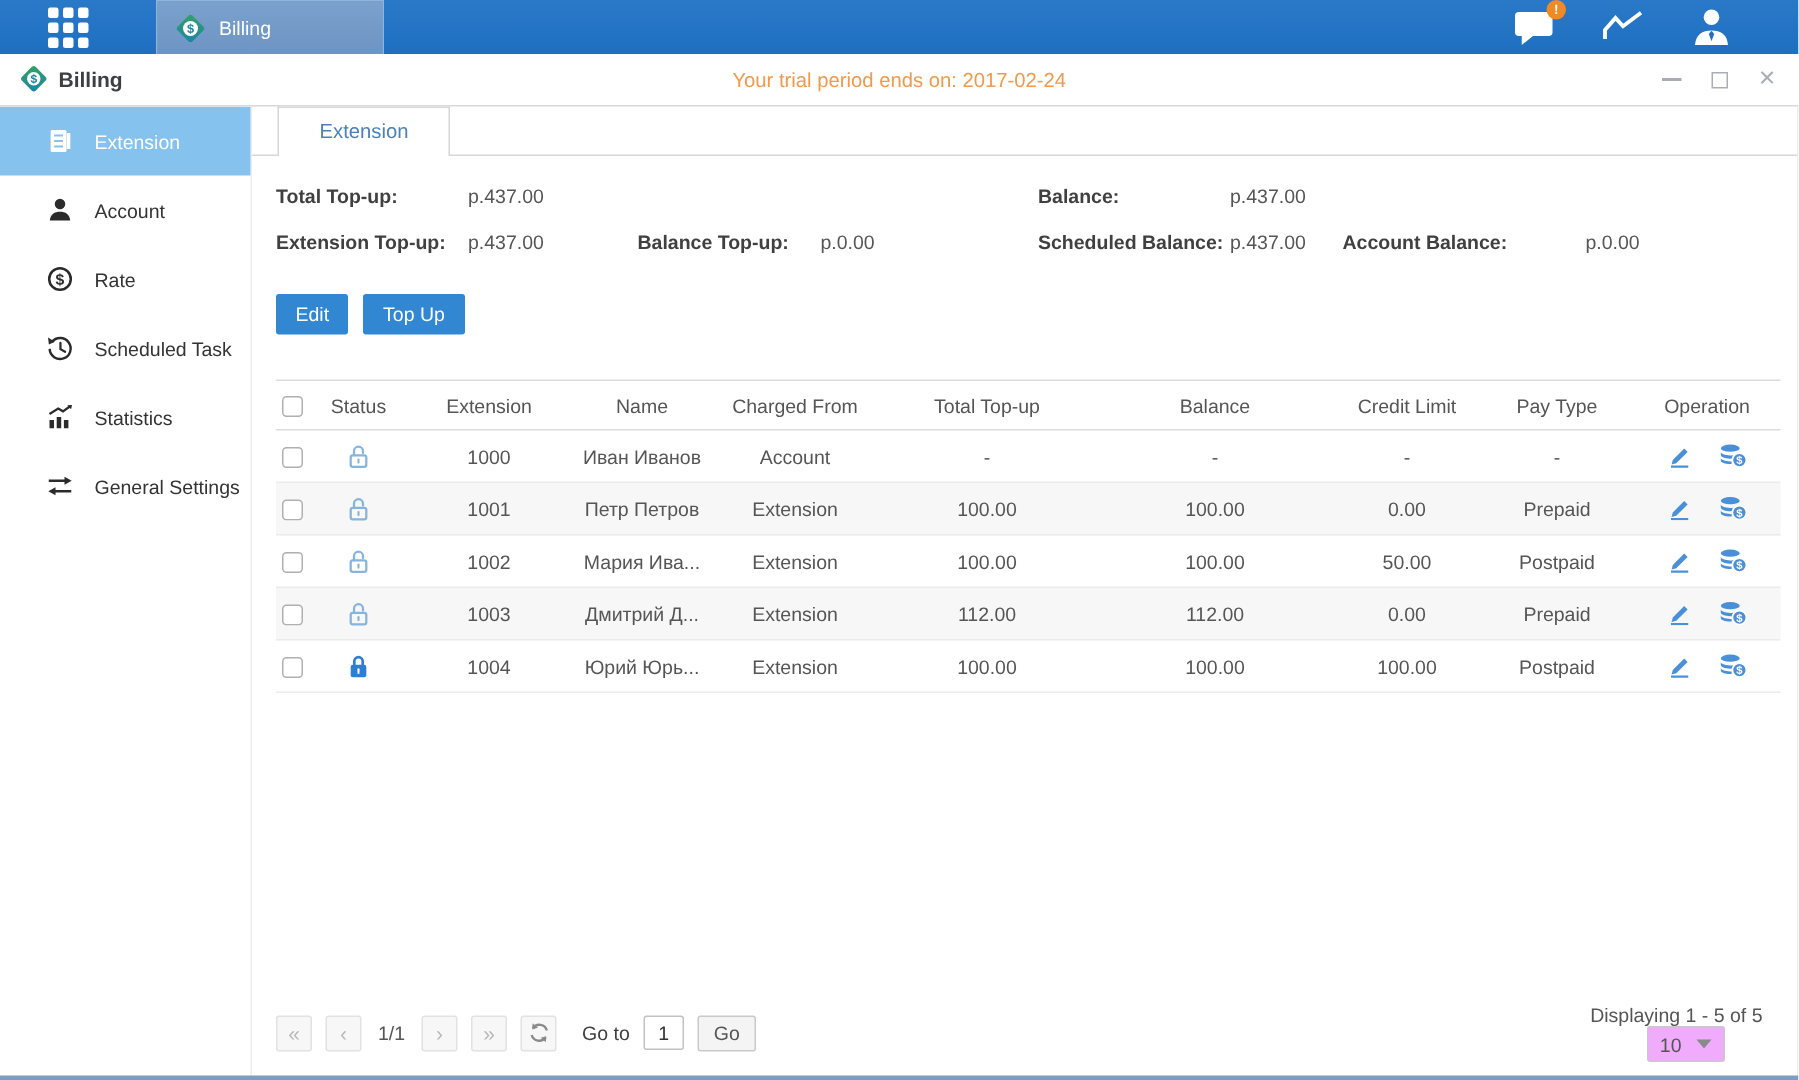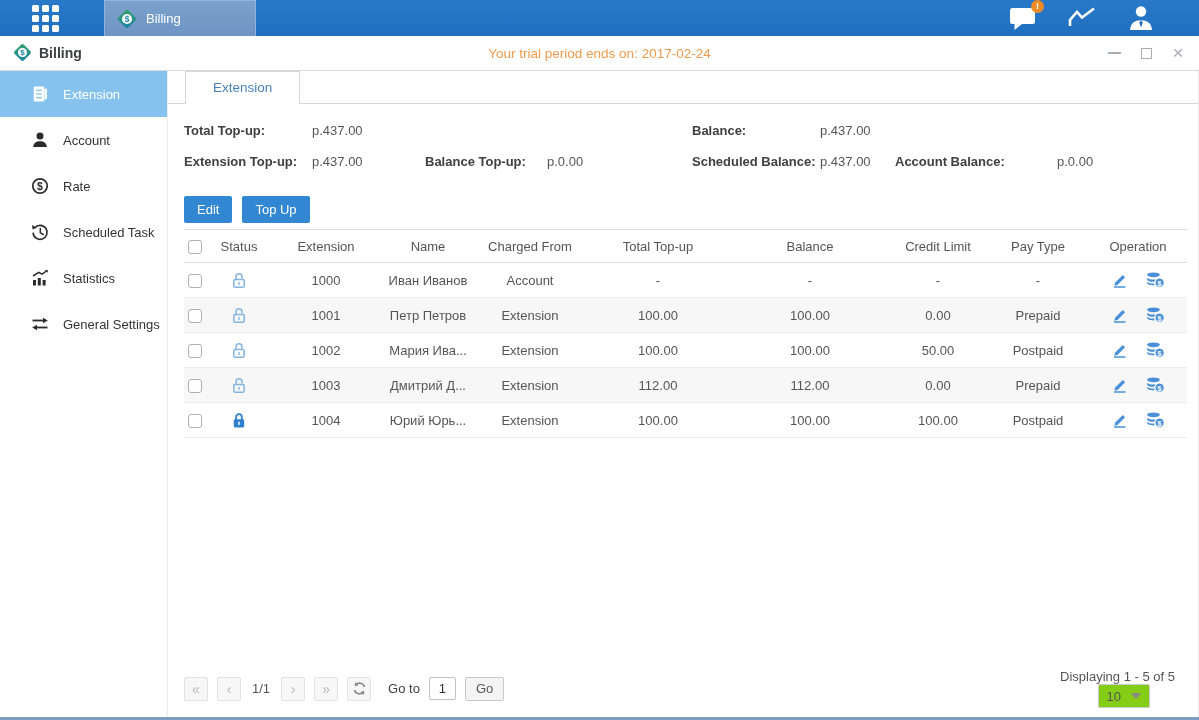--- a/index.html
+++ b/index.html
@@ -56,41 +56,41 @@
   .r1 { top:8px; } .r2 { top:39px; }
   .pA  { left:16px; }  .pAv { left:144px; }
   .pB  { left:257px; } .pBv { left:379px; }
   .pC  { left:524px; } .pCv { left:652px; }
   .pD  { left:727px; } .pDv { left:889px; }
 
   .actions { margin:15px 0 0 16px; display:flex; gap:10px; flex:0 0 auto; }
   .btn { background:#3287d2; color:#fff; border:none; border-radius:2px; height:27px; padding:0 13px; font-size:13px; font-family:inherit; cursor:pointer; }
 
   
-  .table { margin:6px 11px 0 16px; flex:0 0 auto; }
+  .table { margin:30px 11px 0 16px; flex:0 0 auto; }
   .thead, .trow { display:grid; grid-template-columns:22px 66px 108px 96px 108px 148px 156px 100px 100px 100px; align-items:center; }
   .thead { height:34px; border-top:1px solid #dcdcdc; border-bottom:1px solid #dcdcdc; color:#555; }
   .trow { height:35px; border-bottom:1px solid #ebebeb; color:#555; }
   .trow.alt { background:#f7f7f7; }
   .cell { text-align:center; overflow:hidden; white-space:nowrap; }
   .checkbox { display:inline-block; width:14px; height:14px; border:1px solid #b0b0b0; border-radius:3px; background:#fff; vertical-align:middle; cursor:pointer; }
   .lockicon svg { vertical-align:middle; }
   .ops { display:flex; justify-content:center; gap:18px; align-items:center; }
   .opicon { cursor:pointer; display:inline-flex; }
 
   
   .pagebar { display:flex; align-items:center; margin:auto 11px 9px 16px; flex:0 0 auto; }
   .pbtn { width:24px; height:24px; background:#f7f7f7; border:1px solid #e2e2e2; border-radius:2px; color:#b8b8b8; font-size:14px; display:flex; align-items:center; justify-content:center; margin-right:9px; cursor:pointer; }
   .pageinfo { color:#555; margin:0 11px 0 2px; }
   .goto-label { color:#3f3f3f; margin:0 9px 0 8px; }
   .goto-input { width:27px; height:23px; border:1px solid #c2c2c2; border-radius:2px; text-align:center; color:#333; font-size:13px; font-family:inherit; }
   .go-btn { height:24px; padding:0 10px; background:#f4f4f4; border:1px solid #c9c9c9; border-radius:2px; color:#555; font-size:13px; font-family:inherit; margin-left:9px; cursor:pointer; }
   .pager-right { margin-left:auto; display:flex; align-items:center;flex-direction:column; }
   .displaying { color:#555; margin-right:12px; }
-  .pagesize { width:52px; height:24px; border:1px solid #c9c9c9; border-radius:2px; display:flex; align-items:center; padding:0 8px; color:#555; background:#84cc16; cursor:pointer; }
+  .pagesize { width:52px; height:24px; border:1px solid #c9c9c9; border-radius:2px; display:flex; align-items:center; padding:0 8px; color:#555; background:#f0abfc; cursor:pointer; }
   .caret { margin-left:auto; width:0; height:0; border-left:5px solid transparent; border-right:5px solid transparent; border-top:6px solid #8a8a8a; }
 
   .bottom-strip { height:3px; background:#7e9dc2; flex:0 0 auto; }
 
   .badge { position:absolute; top:-6px; right:-7px; width:13px; height:13px; background:#f08a24; border-radius:50%; color:#fff; font-size:9px; font-weight:bold; text-align:center; line-height:13px; }
 </style>
 </head>
 <body>
 
 <div class="window">

